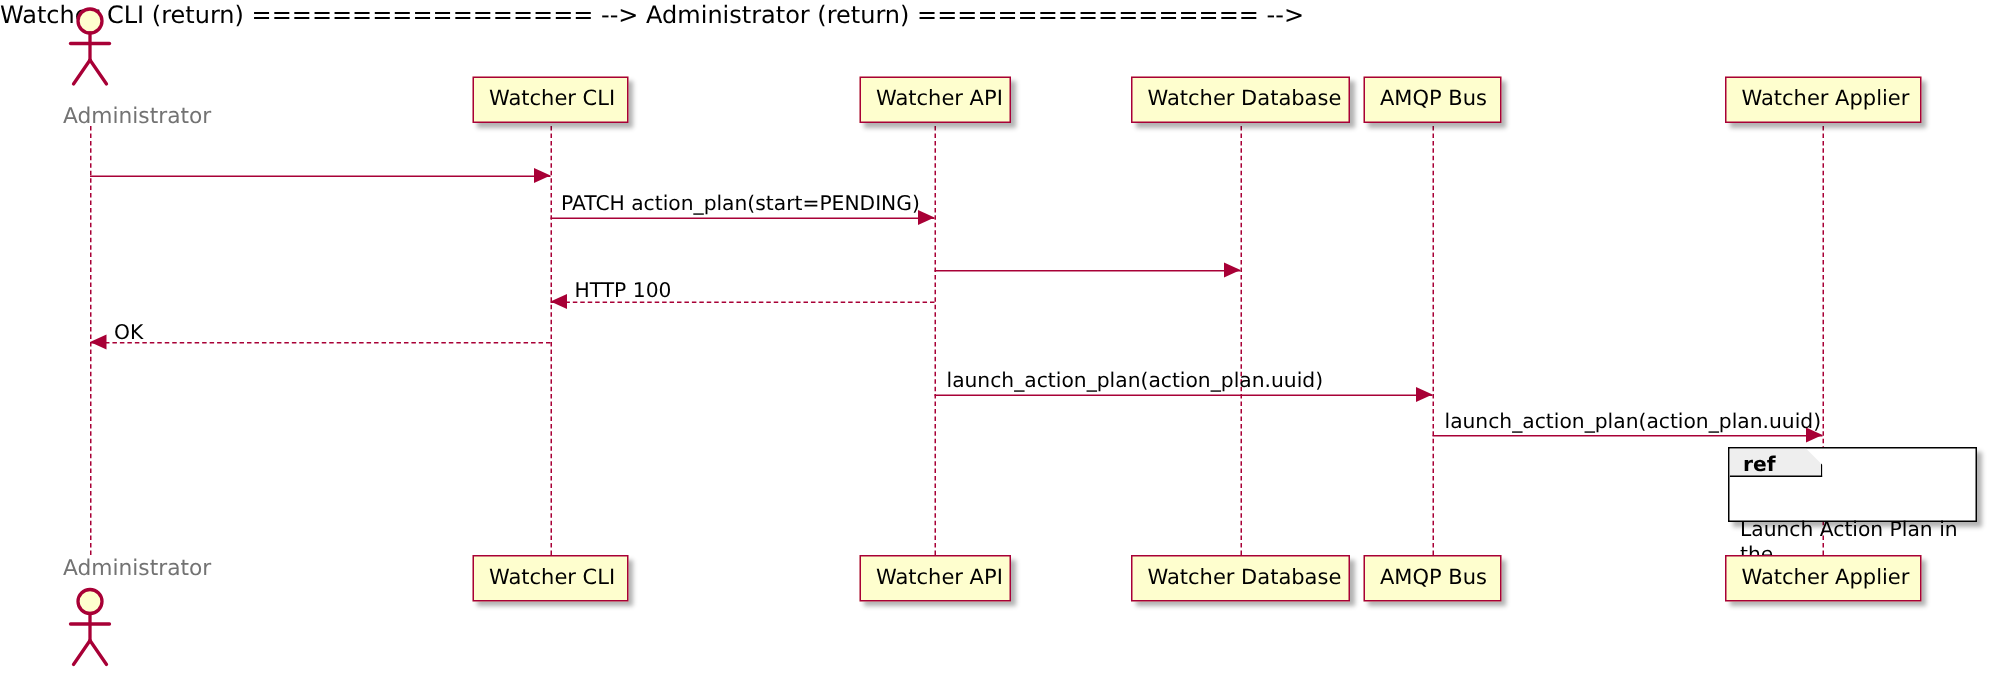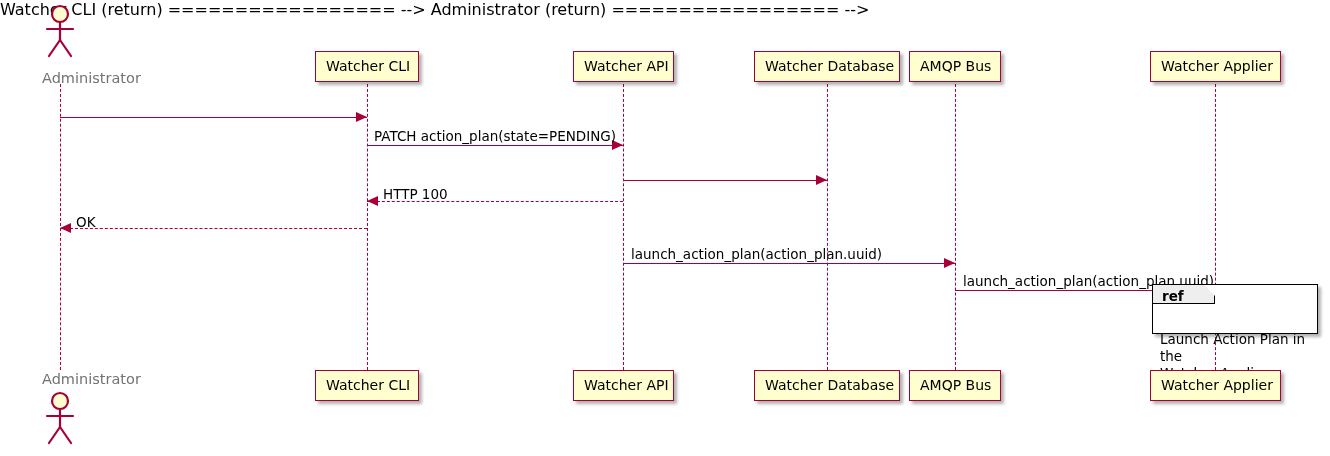--- a/index.html
+++ b/index.html
@@ -158,21 +158,21 @@
     <span>Watcher Applier</span>
   </div>
 
   
   <div class="msg" style="left:60px; top:117px; width:307px;"></div>
   <div class="arrowhead right" style="left:356px; top:112px;"></div>
 
   
   <div class="msg" style="left:367px; top:145px; width:256px;"></div>
   <div class="arrowhead right" style="left:612px; top:140px;"></div>
-  <div class="msg-label" style="left:374px; top:130px;">PATCH action_plan(state=PENDING)</div>
+  <div class="msg-label" style="left:374px; top:130px;">PATCH action_plan(start=PENDING)</div>
 
   
   <div class="msg" style="left:623px; top:180px; width:204px;"></div>
   <div class="arrowhead right" style="left:816px; top:175px;"></div>
 
    Watcher CLI (return) ================= --&gt;
   <div class="msg dashed" style="left:367px; top:201px; width:256px;"></div>
   <div class="arrowhead left" style="left:367px; top:196px;"></div>
   <div class="msg-label" style="left:383px; top:188px;">HTTP 100</div>
 
@@ -185,21 +185,21 @@
   <div class="msg" style="left:623px; top:263px; width:332px;"></div>
   <div class="arrowhead right" style="left:944px; top:258px;"></div>
   <div class="msg-label" style="left:631px; top:248px;">launch_action_plan(action_plan.uuid)</div>
 
   
   <div class="msg" style="left:955px; top:290px; width:260px;"></div>
   <div class="arrowhead right" style="left:1204px; top:285px;"></div>
   <div class="msg-label" style="left:963px; top:275px;">launch_action_plan(action_plan.uuid)</div>
 
   
-  <div class="ref-box" style="left:1152px; top:284px; width:166px; height:50px;">
+  <div class="ref-box" style="left:1152px; top:298px; width:166px; height:50px;">
     <div class="ref-tab" style="width:62px; height:19px;">ref</div>
     <div class="ref-body" style="top:20px;margin-top:24px;">
       <div>Launch Action Plan in the</div>
       <div>Watcher Applier</div>
     </div>
   </div>
 
   
   <div class="participant" style="left:315px; top:370px; width:104px;">
     <span>Watcher CLI</span>

